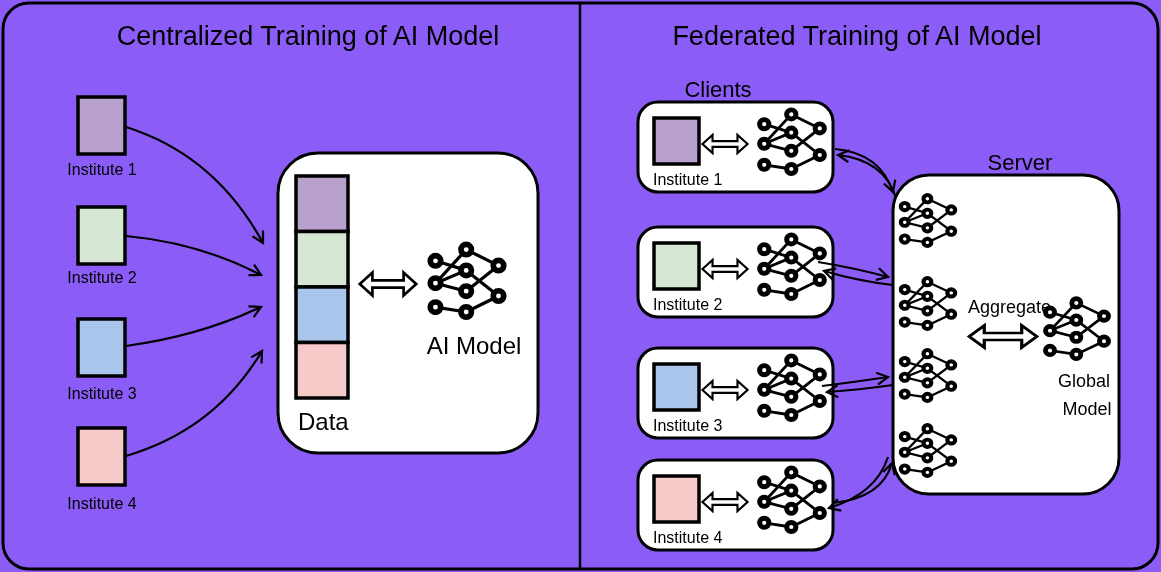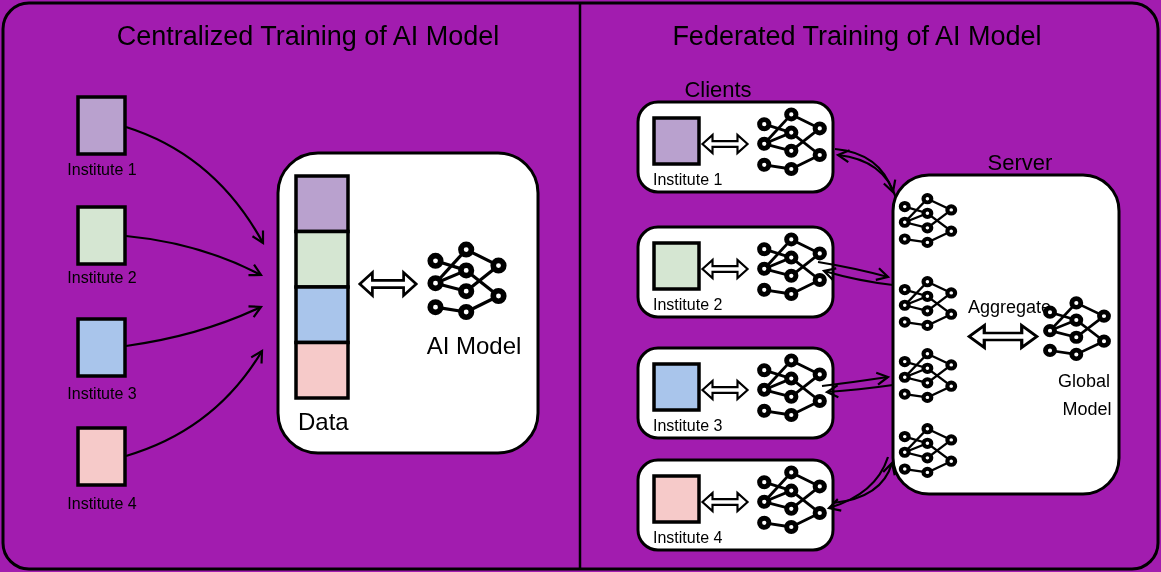--- a/index.html
+++ b/index.html
@@ -1,16 +1,16 @@
 <!DOCTYPE html>
 <html><head>
 <meta charset="utf-8">
 <style>
   html,body{margin:0;padding:0;background:#ffffff;}
-  .stage{position:relative;width:1161px;height:572px;background:#a21caf;overflow:hidden;}
+  .stage{position:relative;width:1161px;height:572px;background:#8b5cf6;overflow:hidden;}
   svg{display:block;}
   text{font-family:"Liberation Sans", sans-serif;fill:#000;}
   .title{font-size:27px;}
   .sec{font-size:22px;}
   .big{font-size:24px;}
   .lbl{font-size:16px;}
   .small{font-size:18px;}
   .box{fill:#ffffff;stroke:#000000;stroke-width:3;}
   .sq{stroke:#000000;stroke-width:3.5;}
   .flow{fill:none;stroke:#000000;stroke-width:2.2;}

